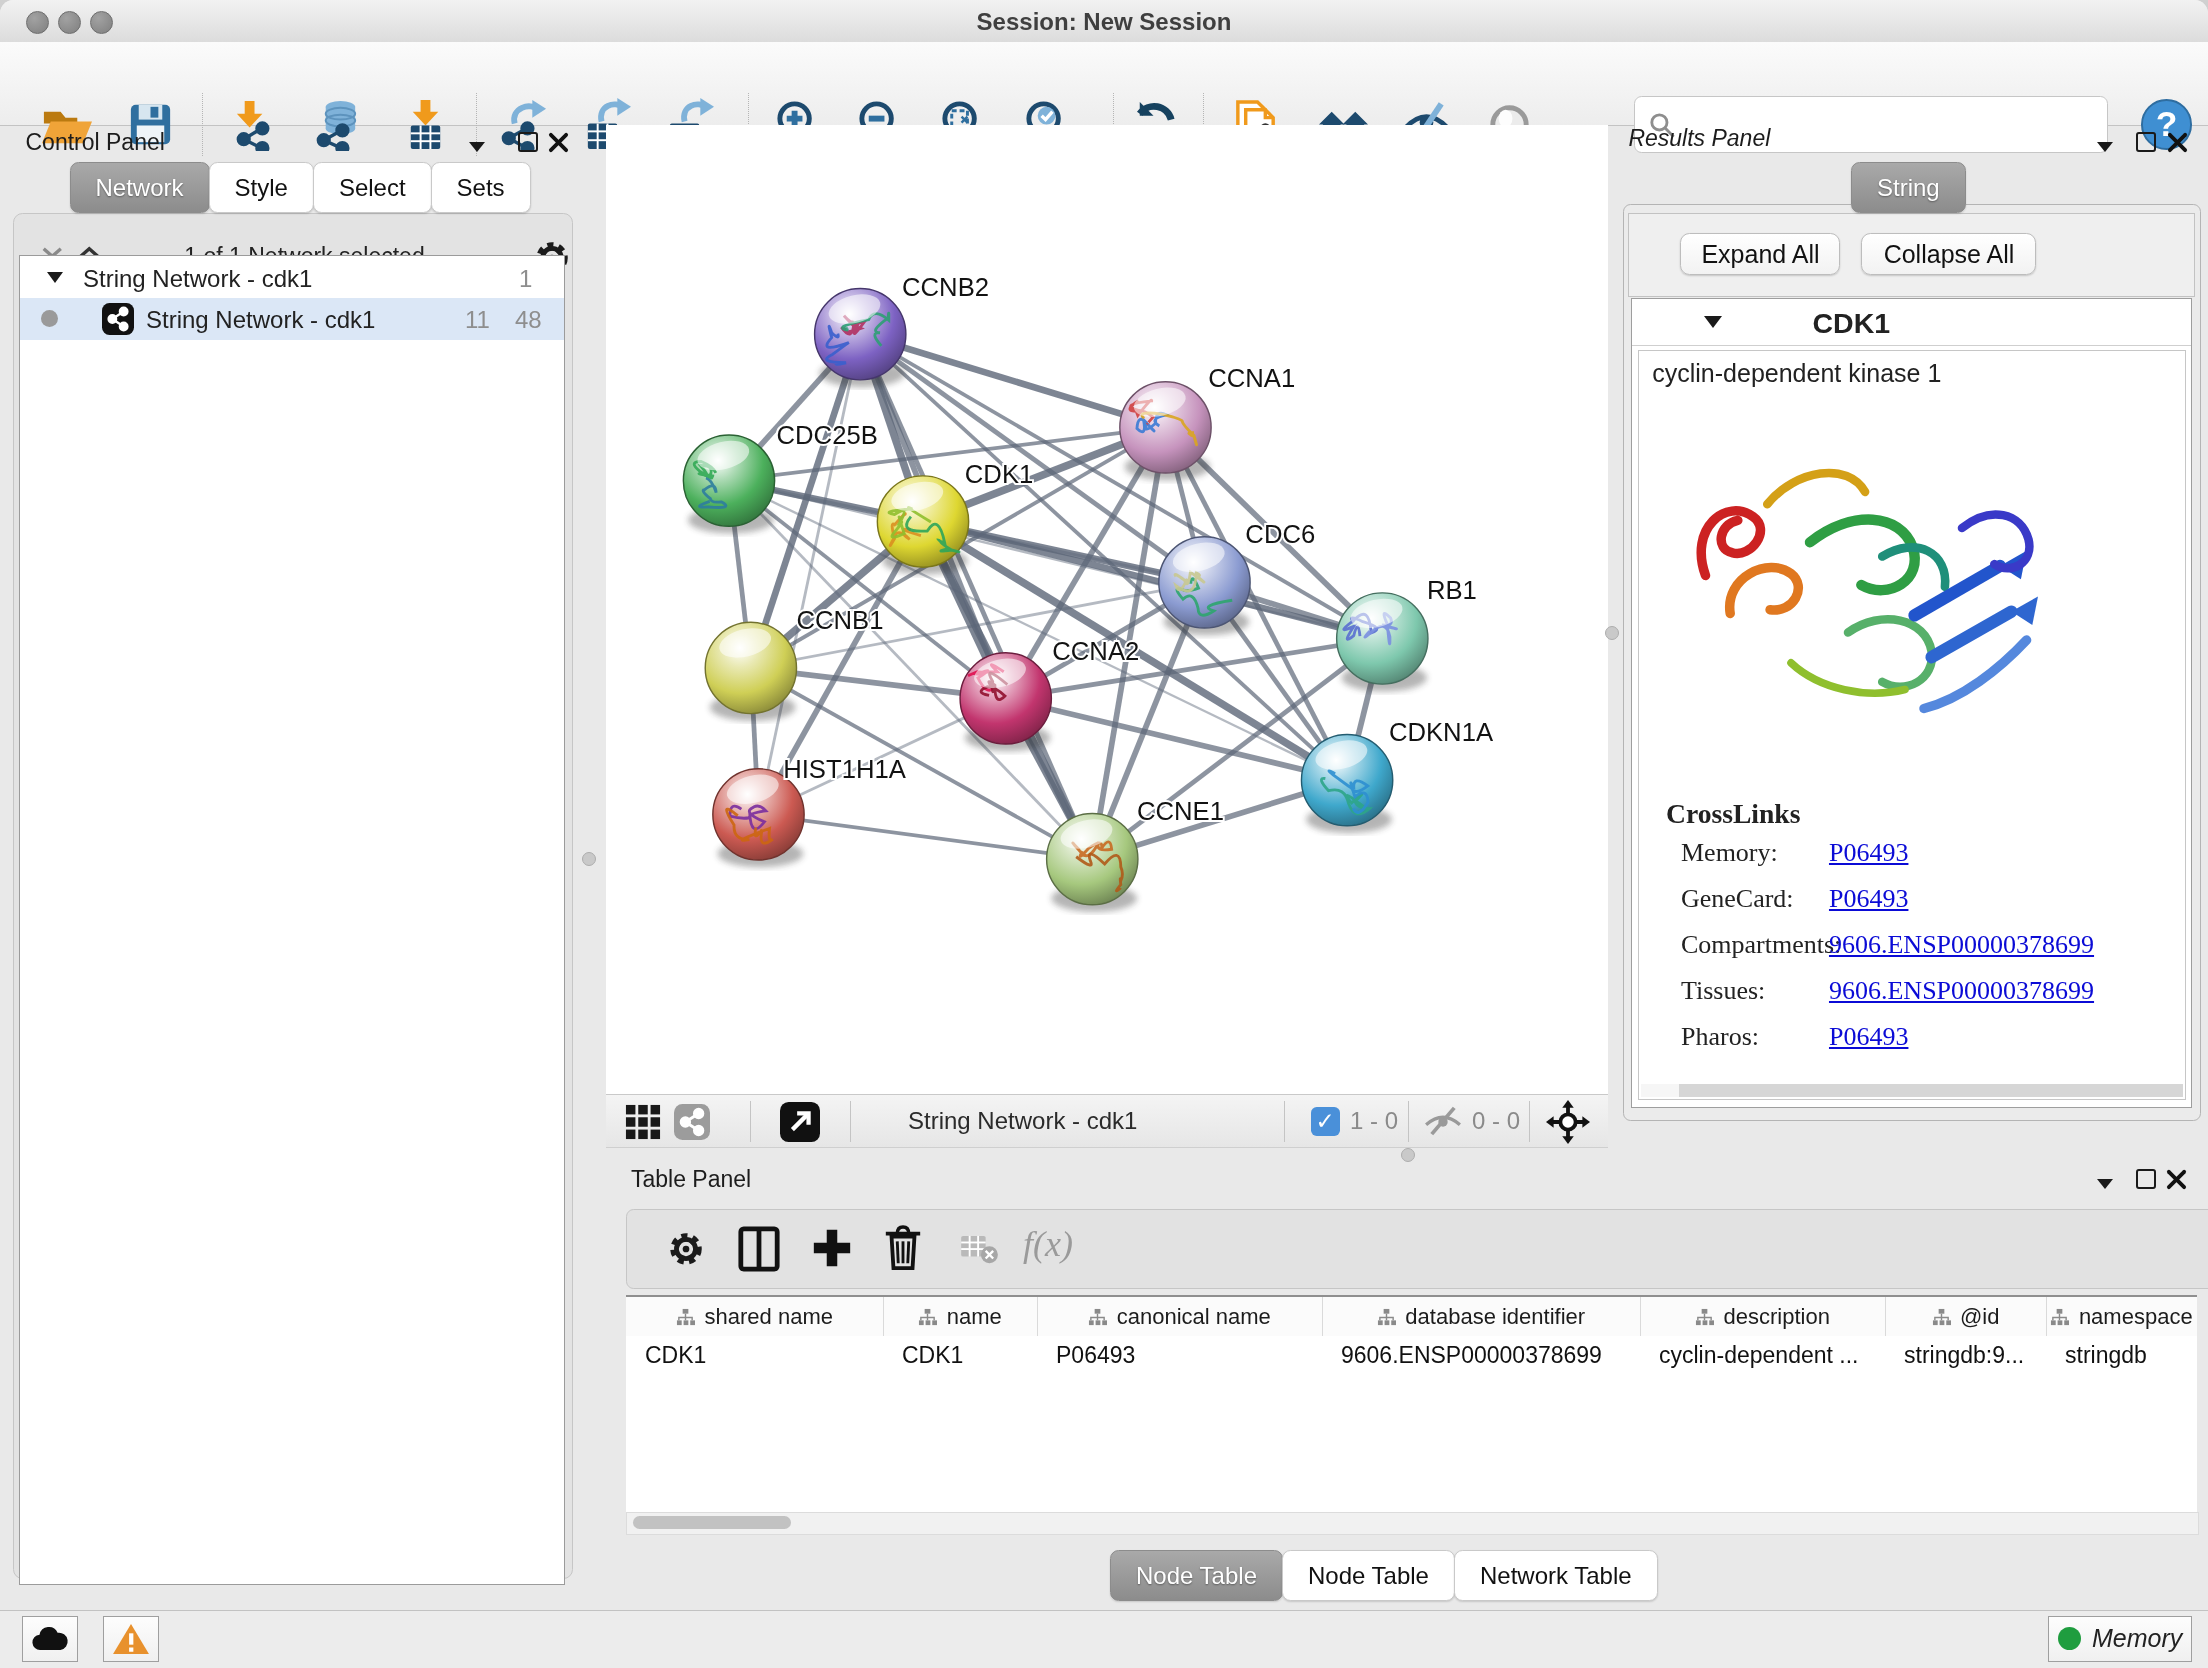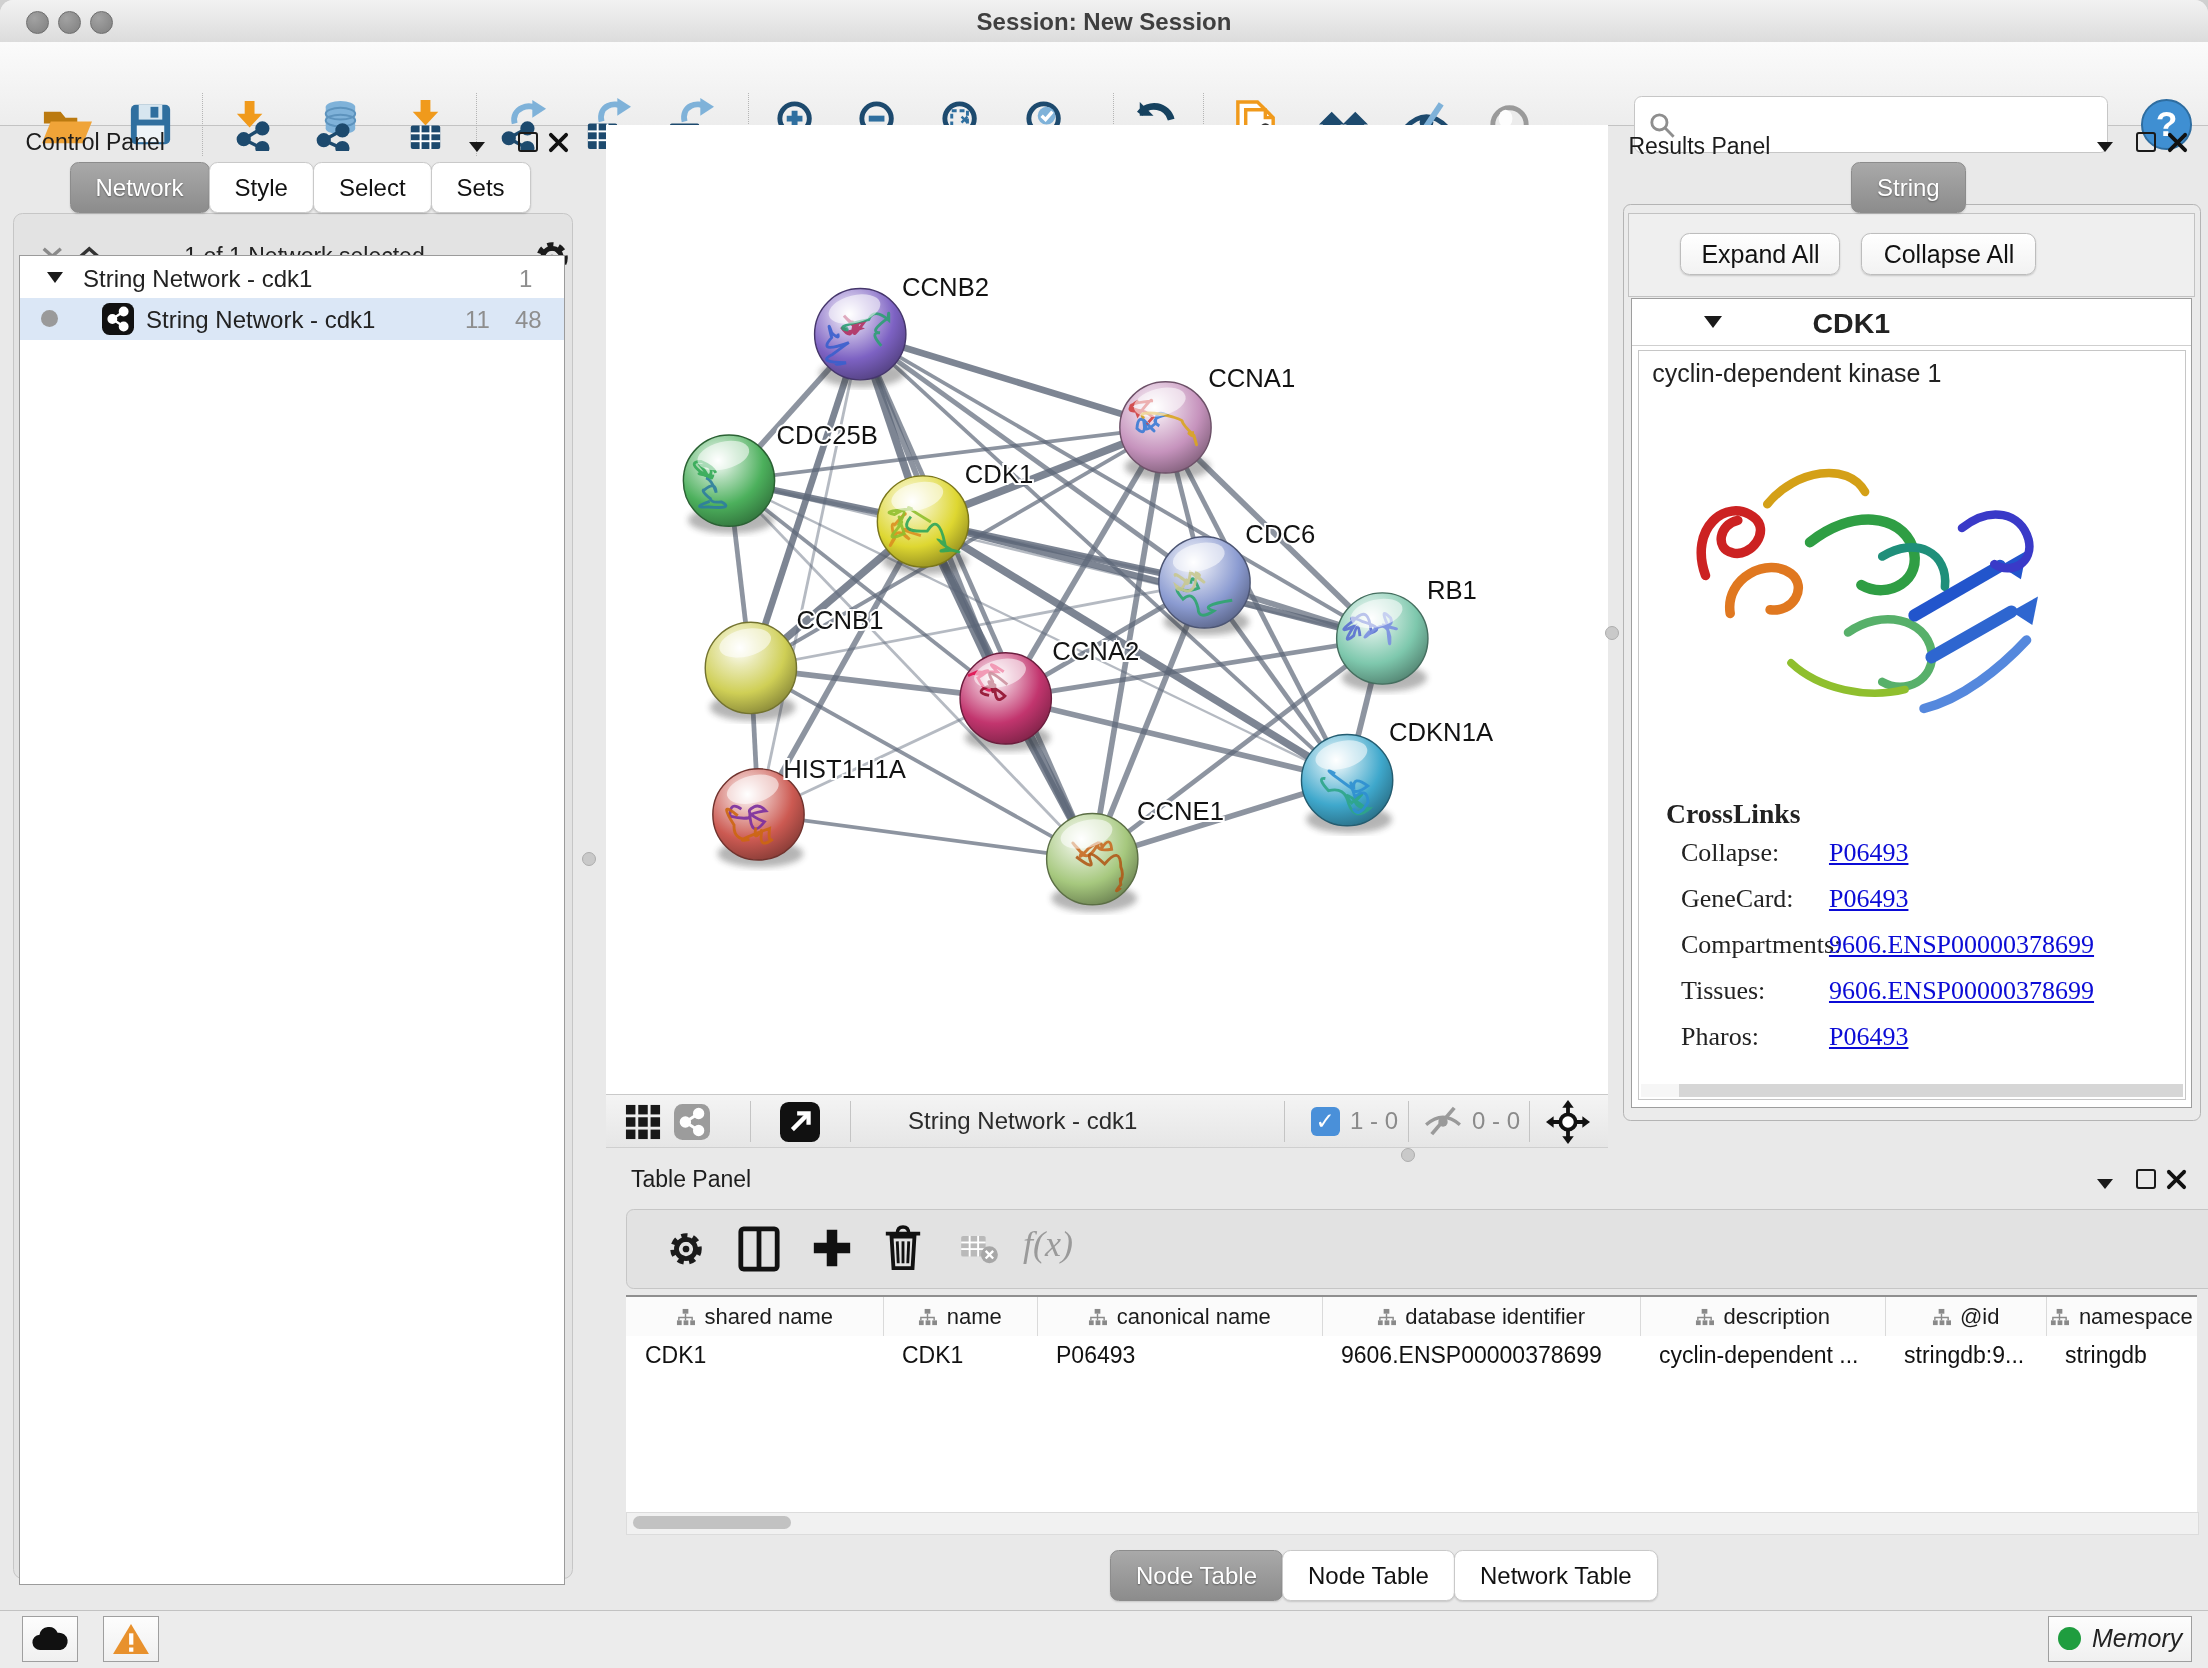--- a/index.html
+++ b/index.html
@@ -609,21 +609,21 @@
           <path d="M46,23 l-8,-6 v12 z"></path>
         </g>
       </svg>
   </div>
 
   <div class="handle" style="left:582px;top:852px;"></div>
   <div class="handle" style="left:1605px;top:626px;"></div>
   <div class="handle" style="left:1401px;top:1148px;"></div>
 
   <div class="rpanel">
-    <div class="abs ptitle" style="left:11.4px;top:8px;">Results Panel</div>
+    <div class="abs ptitle" style="left:11.4px;top:0;font-style:italic;">Results Panel</div>
     <div class="abs" style="left:480px;top:13.3px;"><div class="tri-down"></div></div>
     <div class="abs" style="left:519px;top:6.7px;"><div class="floatbox"></div></div>
     <svg class="abs" style="left:550px;top:6.7px;" width="21" height="21" viewBox="0 0 22 22">
         <g stroke="#111" stroke-width="4" stroke-linecap="round">
           <line x1="3" y1="3" x2="19" y2="19"></line>
           <line x1="19" y1="3" x2="3" y2="19"></line>
         </g>
       </svg>
 
     <div class="r-outer">
@@ -652,21 +652,21 @@
               <path d="M340,160 l28,-16 -6,30 z" stroke="none" fill="#2255cc"></path>
               <path d="M268,256 L352,208" stroke="#2e66d0" stroke-width="13"></path>
               <path d="M352,208 l28,-16 -6,30 z" stroke="none" fill="#2e66d0"></path>
               <path d="M300,120 C330,96 362,104 370,132 C376,156 352,170 334,158" stroke="#3a3ac8" stroke-width="9"></path>
               <path d="M120,262 C150,290 200,300 240,290" stroke="#8fbf2e" stroke-width="8"></path>
             </g>
           </svg>
           <div class="serif abs" style="left:27px;top:447px;font-size:27.6px;font-weight:bold;">CrossLinks</div>
           <div id="xlinks" class="abs" style="left:42px;top:487px;width:495px;">
               <div style="display: flex; margin-bottom: 16px; font-size: 26px;">
-                <span class="serif" style="width: 148px;">Collapse:</span>
+                <span class="serif" style="width: 148px;">Memory:</span>
                 <span class="serif xlink">P06493</span>
               </div>
               <div style="display: flex; margin-bottom: 16px; font-size: 26px;">
                 <span class="serif" style="width: 148px;">GeneCard:</span>
                 <span class="serif xlink">P06493</span>
               </div>
               <div style="display: flex; margin-bottom: 16px; font-size: 26px;">
                 <span class="serif" style="width: 148px;">Compartments:</span>
                 <span class="serif xlink">9606.ENSP00000378699</span>
               </div>

